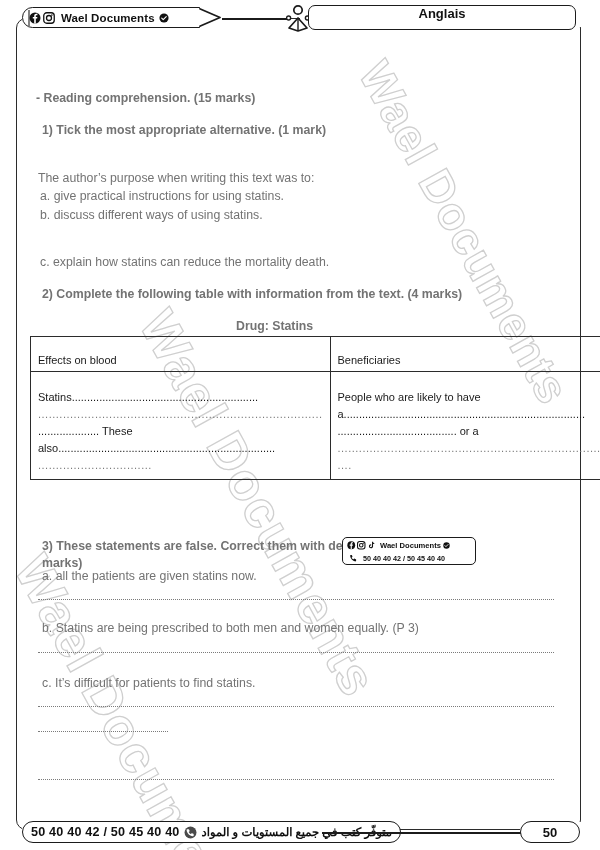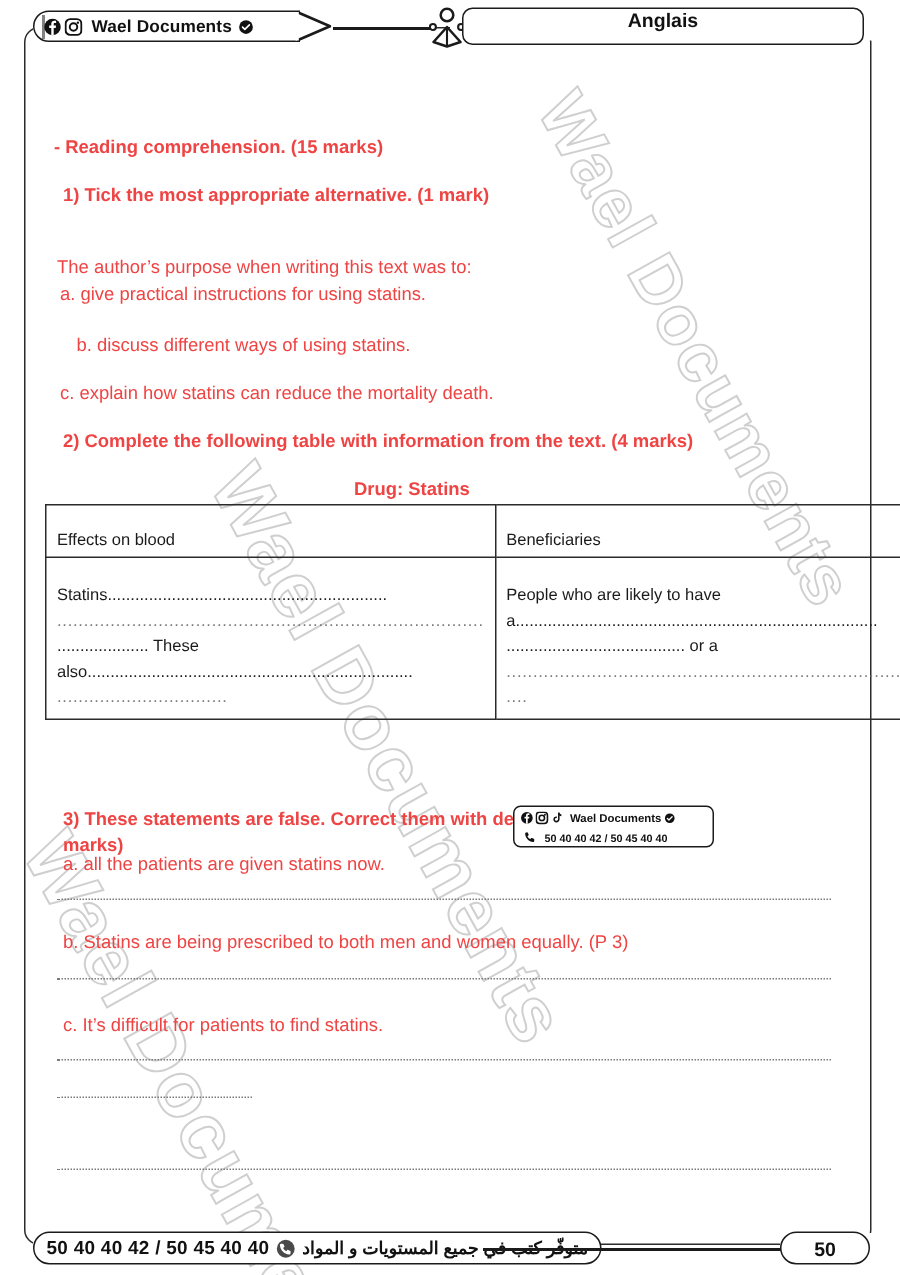--- a/index.html
+++ b/index.html
@@ -100,21 +100,21 @@
   
   #content {
     position: absolute; left: 16px; top: 18px;
     width: 565px; height: 812px;
     z-index: 4;
     padding: 0;
   }
   .line {
     position: absolute;
     font-size: 12.3px;
-    color: #ef4444;
+    color: #737373;
     line-height: 1.35;
     white-space: nowrap;
   }
   .bold { font-weight: 700; }
   .wrap { white-space: normal; }
 
   
   .dots {
     position: absolute;
     height: 2px;
@@ -252,21 +252,21 @@
 
   <div id="content">
 
     <div class="line bold" style="left:20px; top:72px;">- Reading comprehension. (15 marks)</div>
 
     <div class="line bold" style="left:26px; top:104px;">1) Tick the most appropriate alternative. (1 mark)</div>
 
     <div class="line" style="left:22px; top:136px;margin-top:16px;">The author’s purpose when writing this text was to:</div>
 
     <div class="line" style="left:24px; top:170px;">a. give practical instructions for using statins.</div>
-    <div class="line" style="left:24px; top:204px;margin-left:11px;">b. discuss different ways of using statins.</div>
+    <div class="line" style="left:24px; top:189px;">b. discuss different ways of using statins.</div>
     <div class="line" style="left:24px; top:236px;">c. explain how statins can reduce the mortality death.</div>
 
     <div class="line bold" style="left:26px; top:268px;">2) Complete the following table with information from the text. (4 marks)</div>
 
     <div class="line bold" style="left:220px; top:300px;text-align:center;">Drug: Statins</div>
 
     <table id="tbl">
       <tbody>
           <tr class="hrow">
         <td class="c1">Effects on blood</td>

